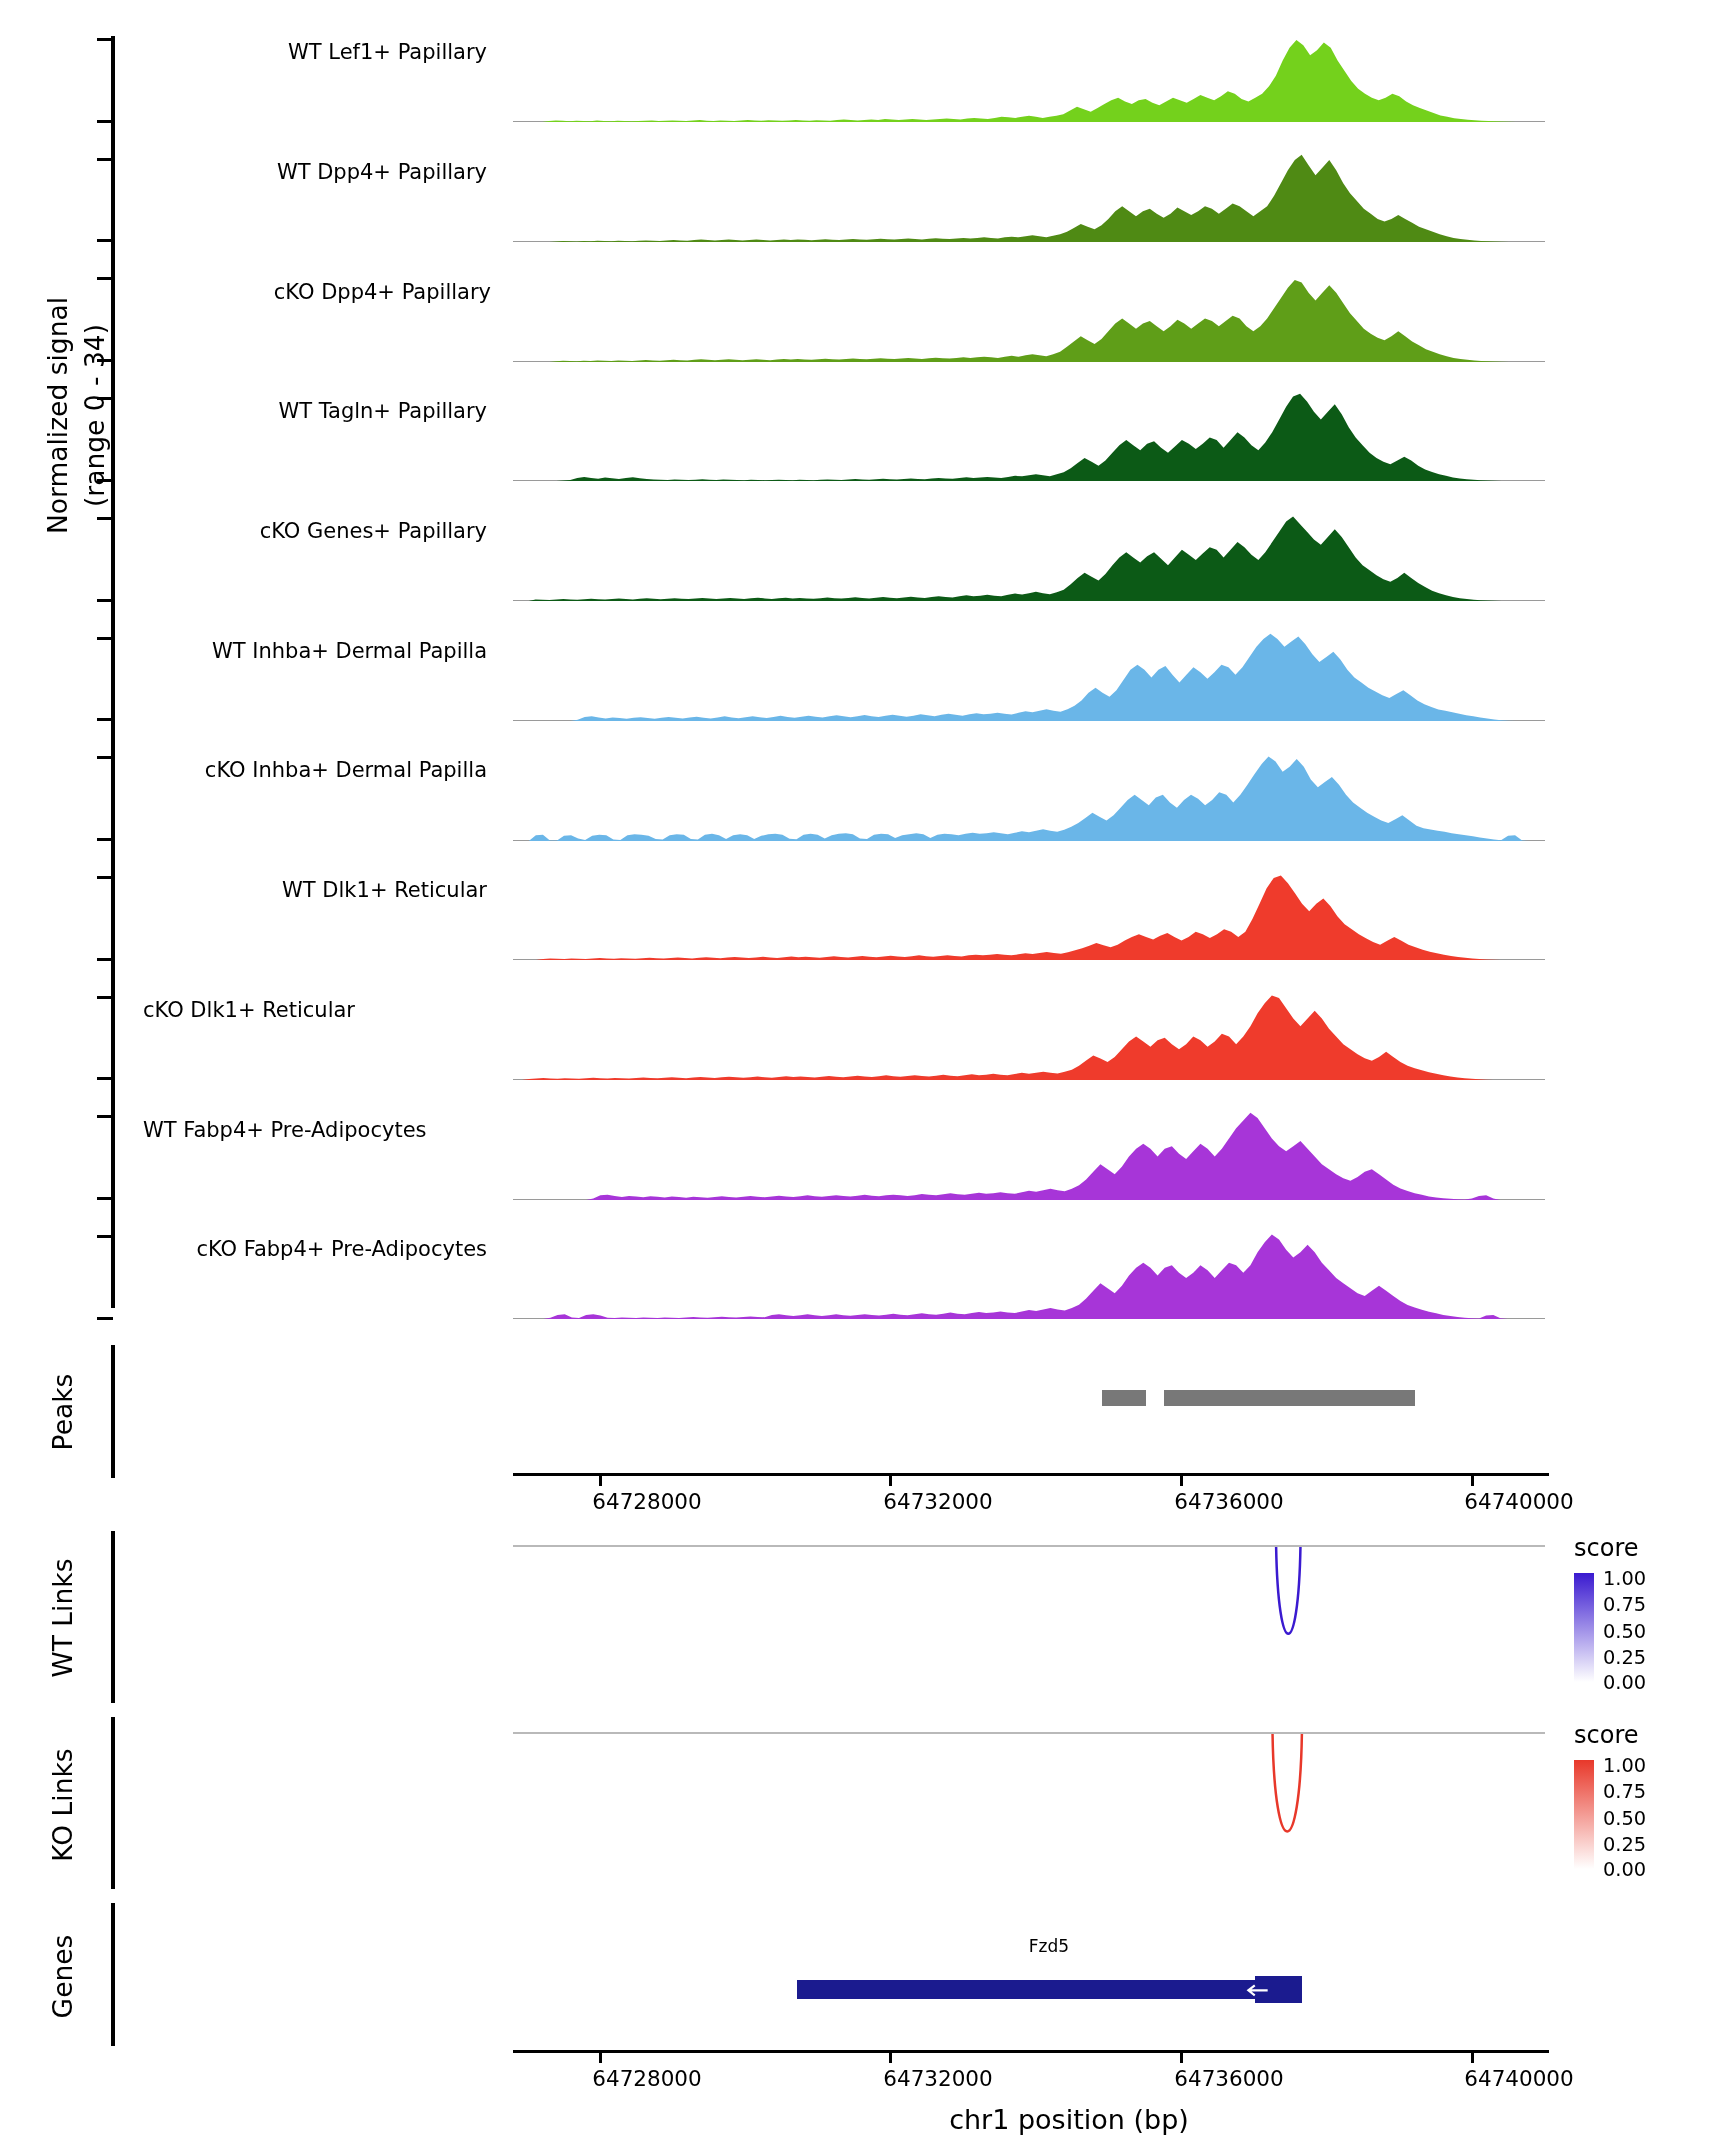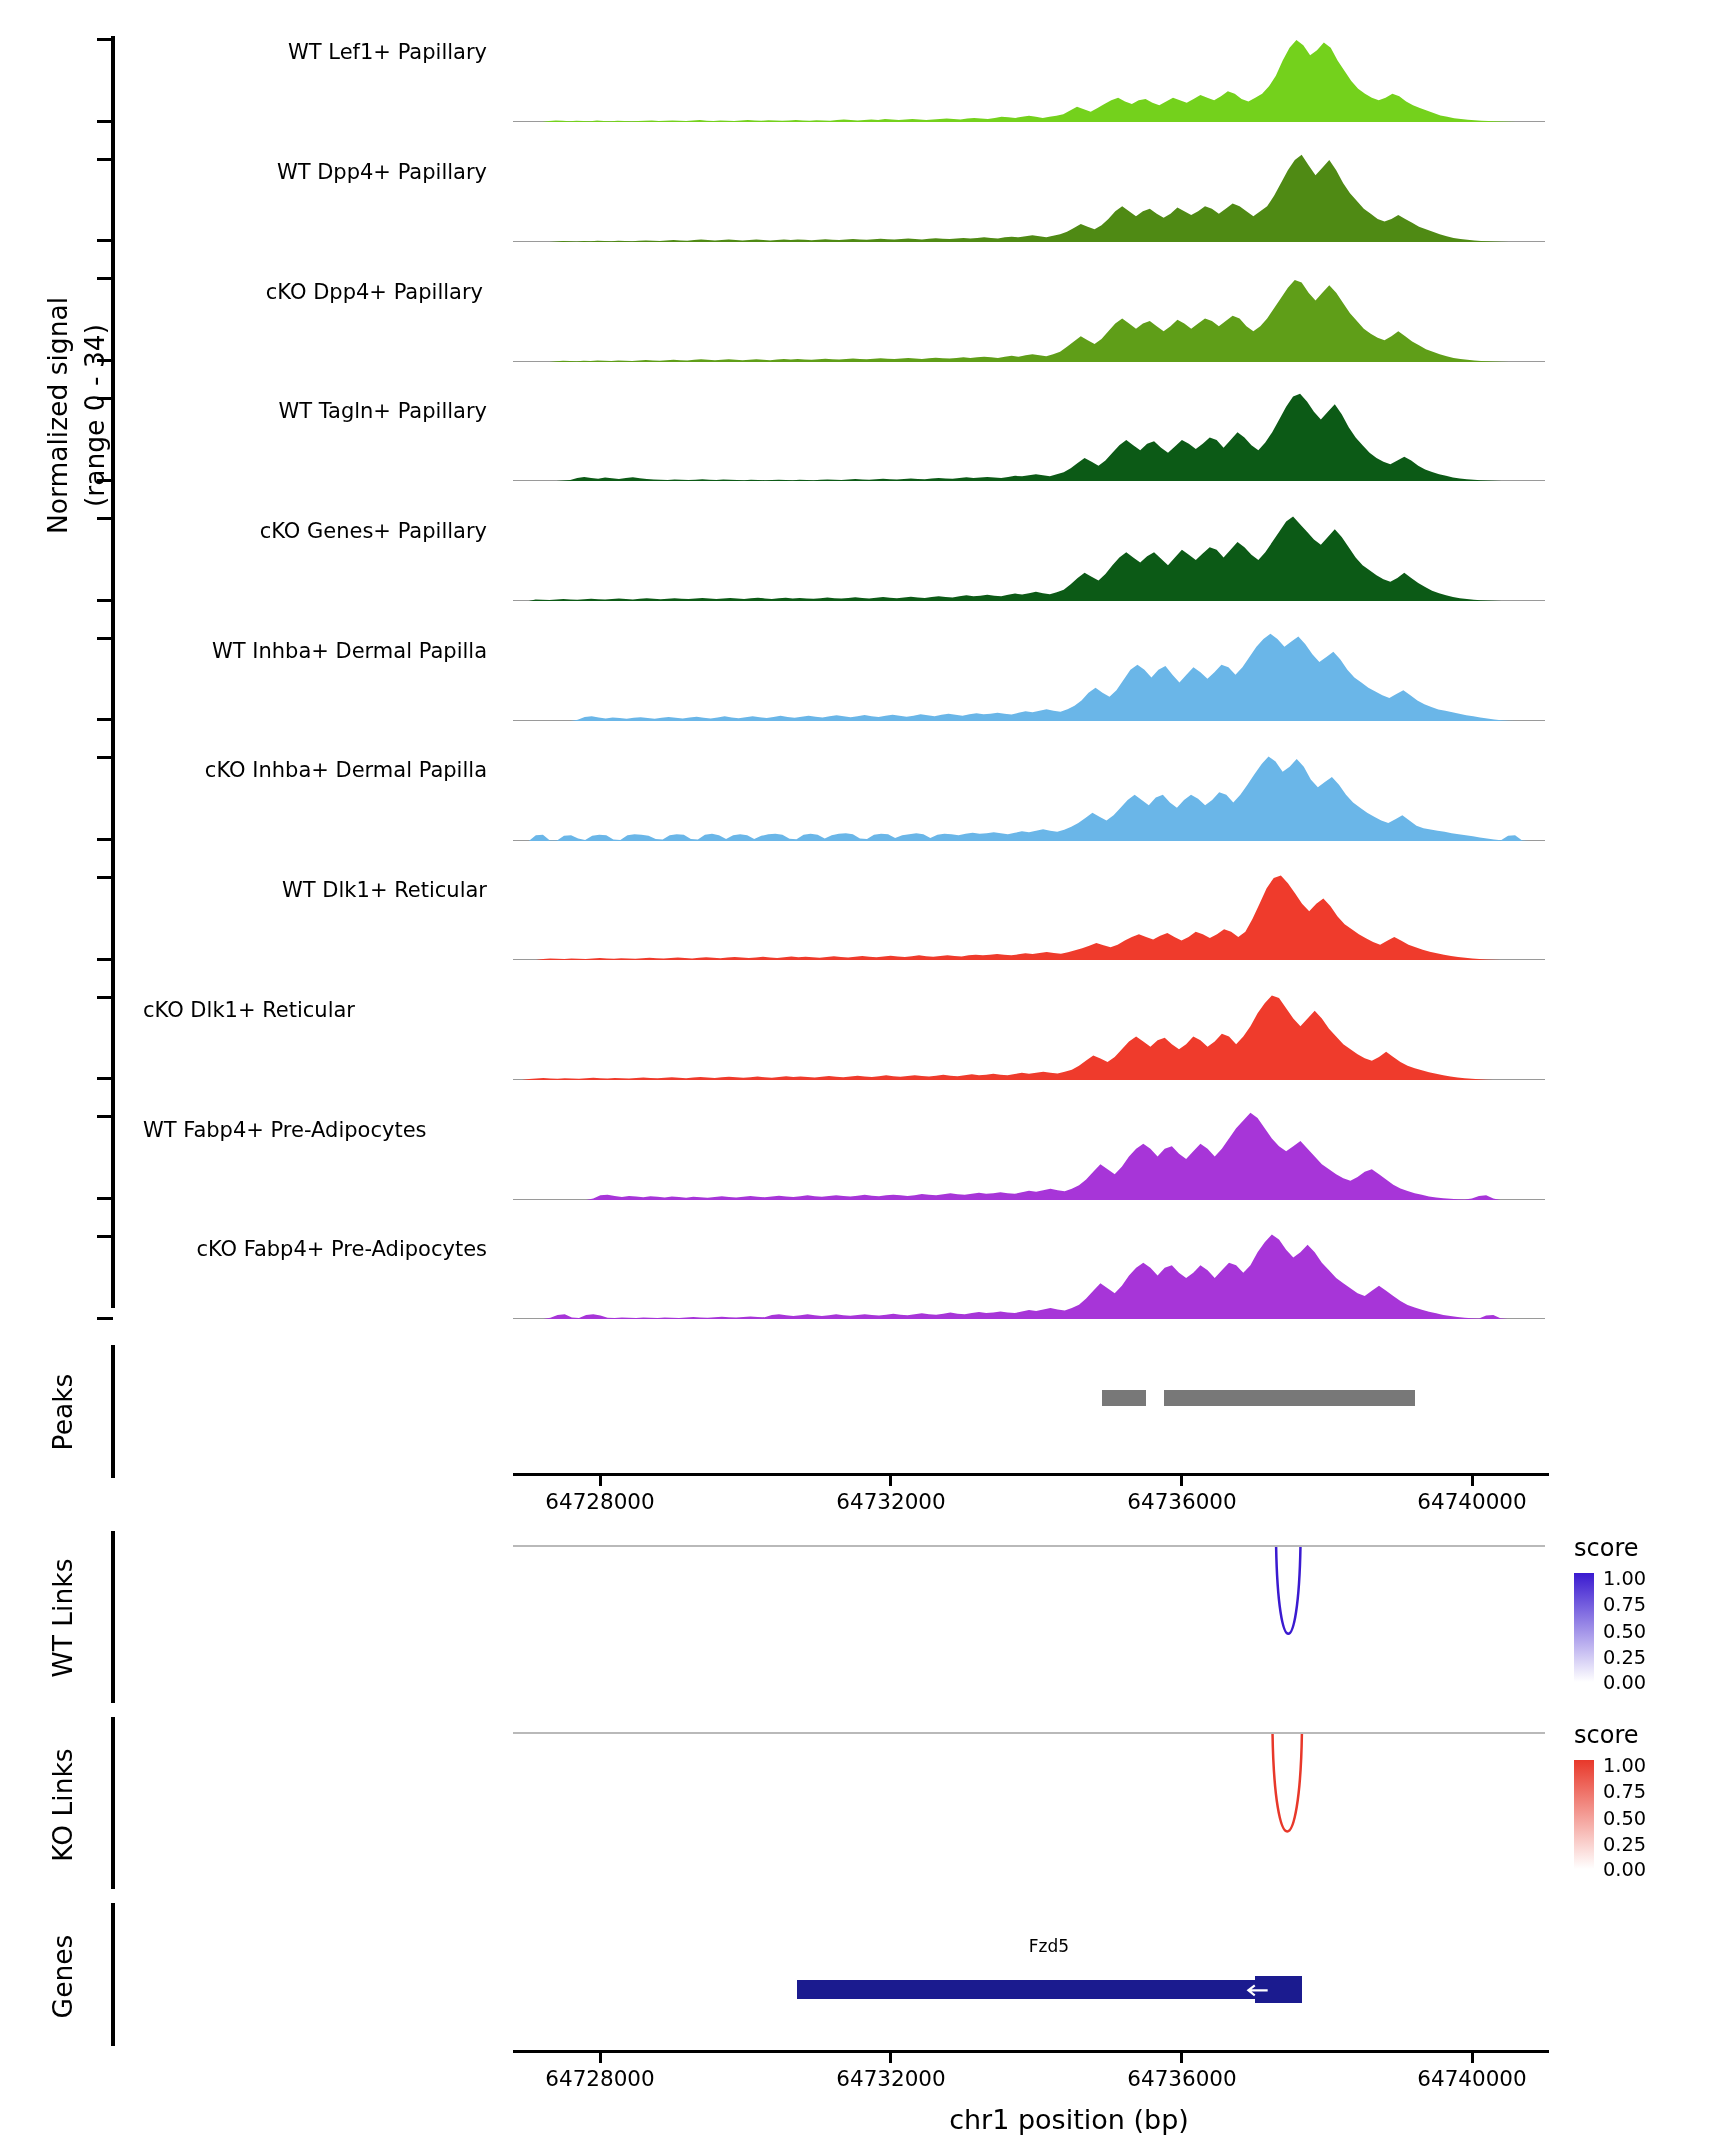--- a/index.html
+++ b/index.html
@@ -19,21 +19,21 @@
   .track .base{position:absolute;left:0;right:0;bottom:0;height:1.4px;background:#9a9a9a;}
   .track svg{position:absolute;left:0;bottom:0;width:1032px;height:100px;display:block;}
   .tl{position:absolute;font-size:21px;text-align:right;white-space:nowrap;}
 
   
   .peakbar{position:absolute;background:#787878;height:16px;}
 
   
   .axisline{position:absolute;background:#000;height:2.9px;}
   .axtick{position:absolute;background:#000;width:2.9px;height:10px;}
-  .axlbl{position:absolute;font-size:21.5px;transform:translateX(-50%);white-space:nowrap;}
+  .axlbl{position:absolute;font-size:21.5px;transform:translateX(-50%);white-space:nowrap;margin-left:47px;}
 
   
   .legend{position:absolute;font-size:21.5px;}
   .legend .title{font-size:24px;margin-bottom:7.2px;}
   .grad{position:absolute;width:20px;height:109px;}
   .gradlbl{position:absolute;font-size:19.4px;left:29px;transform:translateY(-50%);white-space:nowrap;}
 
   
   .generect{position:absolute;background:#1b1b8f;}
   .genename{position:absolute;font-size:17px;transform:translateX(-50%);}
@@ -65,21 +65,21 @@
       </div>
       <div class="tl" style="left: 143px; width: 344px; top: 160px; text-align: right;">WT Dpp4+ Papillary</div>
       <div class="tickmark" style="left: 97px; top: 158px; width: 16px;"></div>
       <div class="tickmark" style="left: 97px; top: 239px; width: 16px;"></div>
       <div class="track" style="top: 152px; height: 90px;">
         <div class="base"></div>
         <svg width="1032" height="90" style="height: 90px;" viewBox="0 0 1440 126">
           <path d="M 0,126 L 0.0,126.0 L 9.7,126.0 L 19.3,126.0 L 29.0,126.0 L 38.7,126.0 L 48.3,126.0 L 58.0,125.3 L 67.7,124.6 L 77.3,124.9 L 87.0,125.3 L 96.6,124.6 L 106.3,124.9 L 116.0,124.2 L 125.6,124.6 L 135.3,124.9 L 145.0,124.2 L 154.6,124.6 L 164.3,124.9 L 174.0,124.2 L 183.6,123.8 L 193.3,124.2 L 203.0,124.6 L 212.6,123.8 L 222.3,123.1 L 231.9,123.8 L 241.6,124.2 L 251.3,123.1 L 260.9,122.4 L 270.6,123.1 L 280.3,123.8 L 289.9,123.1 L 299.6,122.4 L 309.3,123.1 L 318.9,123.8 L 328.6,123.1 L 338.3,122.4 L 347.9,123.1 L 357.6,123.8 L 367.2,123.1 L 376.9,122.4 L 386.6,123.1 L 396.2,122.4 L 405.9,122.8 L 415.6,123.5 L 425.2,122.8 L 434.9,122.1 L 444.6,122.8 L 454.2,123.1 L 463.9,122.4 L 473.6,121.7 L 483.2,122.4 L 492.9,122.8 L 502.6,122.1 L 512.2,121.3 L 521.9,122.1 L 531.5,122.4 L 541.2,121.7 L 550.9,121.0 L 560.5,121.7 L 570.2,122.4 L 579.9,121.3 L 589.5,120.6 L 599.2,121.3 L 608.9,121.7 L 618.5,121.0 L 628.2,120.3 L 637.9,121.0 L 647.5,120.3 L 657.2,119.5 L 666.8,120.3 L 676.5,121.0 L 686.2,119.5 L 695.8,118.8 L 705.5,119.5 L 715.2,118.1 L 724.8,116.7 L 734.5,118.1 L 744.2,119.5 L 753.8,117.4 L 763.5,115.2 L 773.2,111.6 L 782.8,106.3 L 792.5,100.9 L 802.1,104.5 L 811.8,108.1 L 821.5,102.7 L 831.1,93.7 L 840.8,82.9 L 850.5,75.8 L 860.1,82.9 L 869.8,90.1 L 879.5,82.9 L 889.1,79.4 L 898.8,86.5 L 908.5,91.9 L 918.1,86.5 L 927.8,77.6 L 937.4,82.9 L 947.1,88.3 L 956.8,82.9 L 966.4,75.8 L 976.1,79.4 L 985.8,86.5 L 995.4,79.4 L 1005.1,72.2 L 1014.8,75.8 L 1024.4,82.9 L 1034.1,90.1 L 1043.8,82.9 L 1053.4,75.8 L 1063.1,61.4 L 1072.8,43.5 L 1082.4,25.5 L 1092.1,11.2 L 1101.7,4.0 L 1111.4,18.4 L 1121.1,32.7 L 1130.7,21.9 L 1140.4,11.2 L 1150.1,25.5 L 1159.7,43.5 L 1169.4,57.8 L 1179.1,68.6 L 1188.7,79.4 L 1198.4,86.5 L 1208.1,93.7 L 1217.7,97.3 L 1227.4,93.7 L 1237.0,88.3 L 1246.7,93.7 L 1256.4,99.1 L 1266.0,104.5 L 1275.7,108.1 L 1285.4,111.6 L 1295.0,115.2 L 1304.7,118.1 L 1314.4,120.3 L 1324.0,121.7 L 1333.7,122.8 L 1343.4,123.8 L 1353.0,124.6 L 1362.7,124.9 L 1372.3,125.3 L 1382.0,125.6 L 1391.7,126.0 L 1401.3,126.0 L 1411.0,126.0 L 1420.7,126.0 L 1430.3,126.0 L 1440.0,126.0 L 1440,126 Z" fill="#4f8a14"></path>
         </svg>
       </div>
-      <div class="tl" style="left: 139px; width: 344px; top: 280px; ">cKO Dpp4+ Papillary</div>
+      <div class="tl" style="left: 147px; width: 344px; top: 280px; ">cKO Dpp4+ Papillary</div>
       <div class="tickmark" style="left: 97px; top: 277px; width: 16px;"></div>
       <div class="tickmark" style="left: 97px; top: 359px; width: 16px;"></div>
       <div class="track" style="top: 272px; height: 90px;">
         <div class="base"></div>
         <svg width="1032" height="90" style="height: 90px;" viewBox="0 0 1440 126">
           <path d="M 0,126 L 0.0,126.0 L 9.7,126.0 L 19.3,126.0 L 29.0,126.0 L 38.7,126.0 L 48.3,126.0 L 58.0,124.9 L 67.7,124.2 L 77.3,124.6 L 87.0,124.9 L 96.6,124.2 L 106.3,124.6 L 116.0,123.8 L 125.6,124.2 L 135.3,124.6 L 145.0,123.8 L 154.6,124.2 L 164.3,124.6 L 174.0,123.8 L 183.6,123.1 L 193.3,123.8 L 203.0,124.2 L 212.6,123.5 L 222.3,122.8 L 231.9,123.5 L 241.6,123.8 L 251.3,122.8 L 260.9,122.1 L 270.6,122.8 L 280.3,123.5 L 289.9,122.8 L 299.6,122.1 L 309.3,122.8 L 318.9,123.5 L 328.6,122.8 L 338.3,122.1 L 347.9,122.8 L 357.6,123.5 L 367.2,122.4 L 376.9,121.7 L 386.6,122.4 L 396.2,121.7 L 405.9,122.4 L 415.6,122.8 L 425.2,122.1 L 434.9,121.3 L 444.6,122.1 L 454.2,122.4 L 463.9,121.7 L 473.6,121.0 L 483.2,121.7 L 492.9,122.1 L 502.6,121.3 L 512.2,120.6 L 521.9,121.3 L 531.5,121.7 L 541.2,121.0 L 550.9,120.3 L 560.5,121.0 L 570.2,121.7 L 579.9,120.6 L 589.5,119.9 L 599.2,120.6 L 608.9,121.0 L 618.5,120.3 L 628.2,119.5 L 637.9,120.3 L 647.5,119.5 L 657.2,118.8 L 666.8,119.5 L 676.5,120.3 L 686.2,118.8 L 695.8,117.4 L 705.5,118.8 L 715.2,116.7 L 724.8,115.2 L 734.5,116.7 L 744.2,118.1 L 753.8,115.2 L 763.5,111.6 L 773.2,104.5 L 782.8,97.3 L 792.5,90.1 L 802.1,95.5 L 811.8,100.9 L 821.5,93.7 L 831.1,82.9 L 840.8,72.2 L 850.5,65.0 L 860.1,72.2 L 869.8,79.4 L 879.5,72.2 L 889.1,68.6 L 898.8,75.8 L 908.5,82.9 L 918.1,75.8 L 927.8,66.8 L 937.4,72.2 L 947.1,79.4 L 956.8,72.2 L 966.4,65.0 L 976.1,68.6 L 985.8,75.8 L 995.4,68.6 L 1005.1,61.4 L 1014.8,65.0 L 1024.4,75.8 L 1034.1,82.9 L 1043.8,75.8 L 1053.4,65.0 L 1063.1,50.6 L 1072.8,36.3 L 1082.4,21.9 L 1092.1,11.2 L 1101.7,14.8 L 1111.4,29.1 L 1121.1,39.9 L 1130.7,29.1 L 1140.4,18.4 L 1150.1,29.1 L 1159.7,43.5 L 1169.4,57.8 L 1179.1,68.6 L 1188.7,79.4 L 1198.4,86.5 L 1208.1,91.9 L 1217.7,95.5 L 1227.4,90.1 L 1237.0,82.9 L 1246.7,90.1 L 1256.4,97.3 L 1266.0,102.7 L 1275.7,108.1 L 1285.4,111.6 L 1295.0,115.2 L 1304.7,118.1 L 1314.4,120.3 L 1324.0,121.7 L 1333.7,122.8 L 1343.4,123.8 L 1353.0,124.6 L 1362.7,124.9 L 1372.3,125.3 L 1382.0,125.6 L 1391.7,126.0 L 1401.3,126.0 L 1411.0,126.0 L 1420.7,126.0 L 1430.3,126.0 L 1440.0,126.0 L 1440,126 Z" fill="#5f9e18"></path>
         </svg>
       </div>
       <div class="tl" style="left: 143px; width: 344px; top: 399px; text-align: right;">WT Tagln+ Papillary</div>
       <div class="tickmark" style="left: 97px; top: 397px; width: 16px;"></div>

